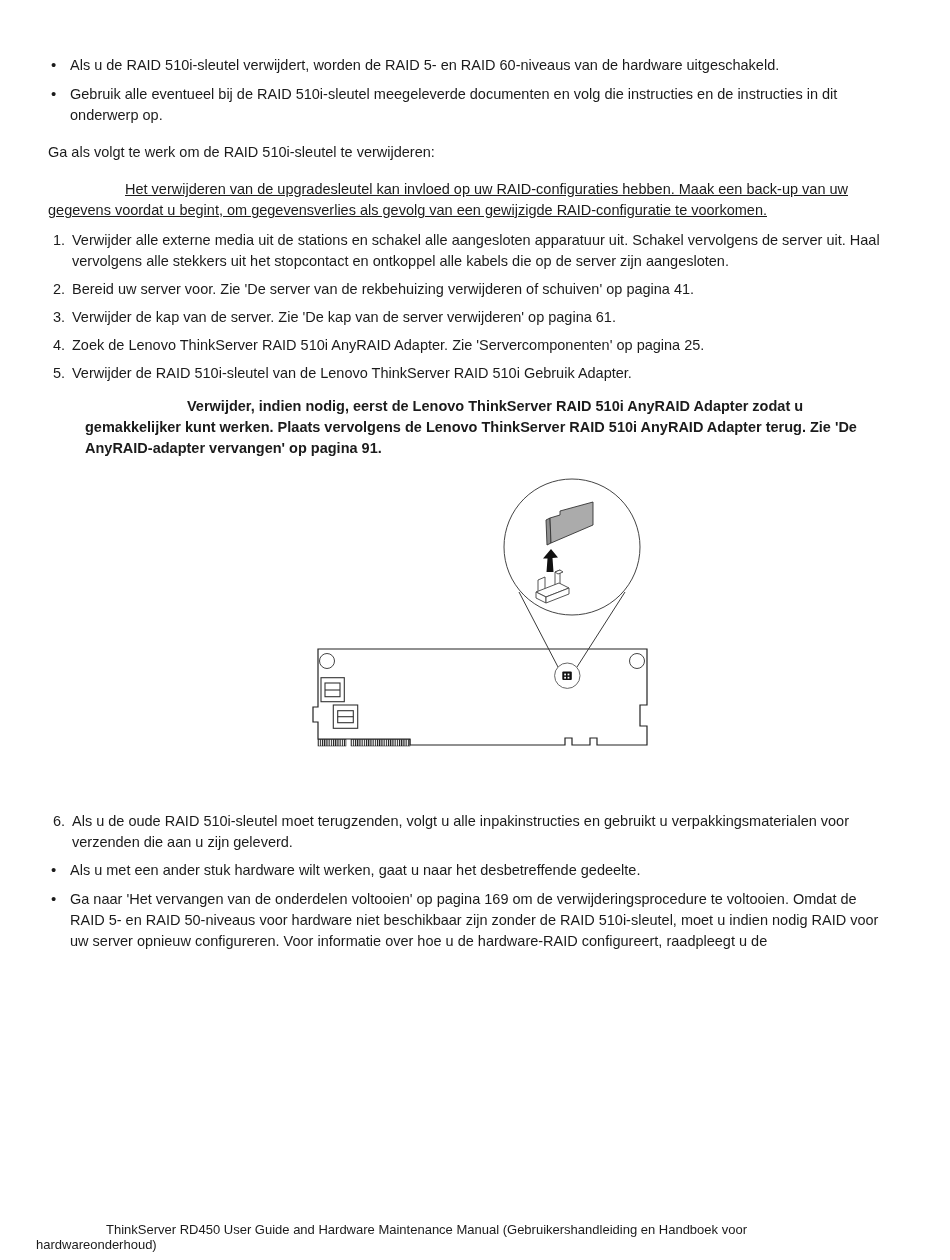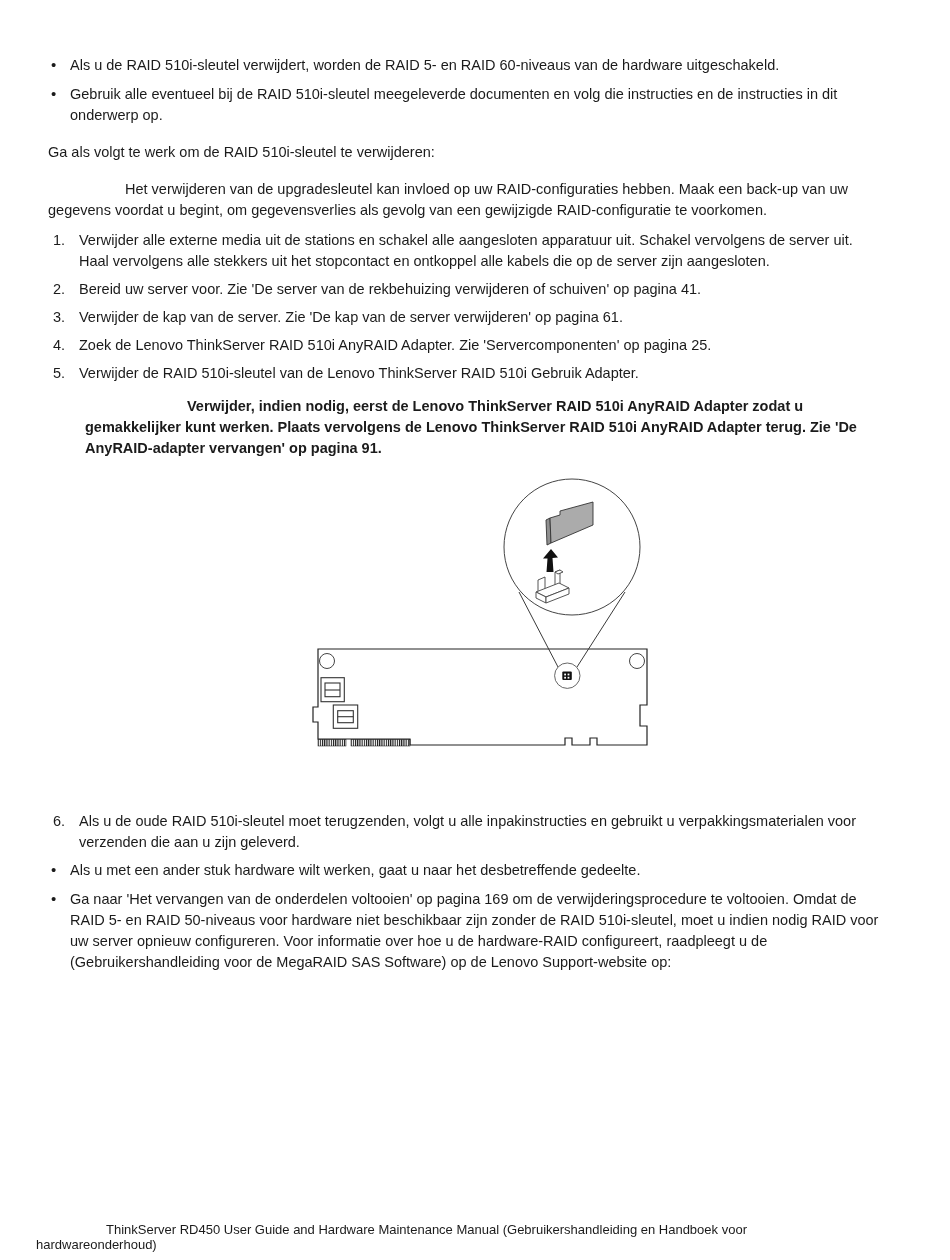--- a/index.html
+++ b/index.html
@@ -11,25 +11,25 @@
     padding:55px 70px 0 48px;
     font-family:"Liberation Sans", sans-serif;
     font-size:14.5px;line-height:21px;
     color:#1b1b1b;
     overflow:hidden;
   }
   ul.blist{list-style:none;margin:0;padding:0;}
   ul.blist>li{position:relative;padding-left:22px;margin-bottom:8px;}
   ul.blist .dot{position:absolute;left:3px;top:-1px;font-size:15px;}
   .intro{margin:16px 0 16px 0;}
-  .attention{margin:0 0 9px 0;text-indent:77px;}
+  .attention{margin:0 0 9px 0;text-indent:77px;text-decoration:underline;}
   .steps{margin-left:5px;}
   .step{display:flex;margin-bottom:7px;}
   .step .num{width:19px;flex:none;}
-  .step .stext{flex:1;margin-left:7px;}
+  .step .stext{flex:1;}
   .note{margin:12px 0 0 37px;text-indent:102px;font-weight:bold;}
   .figurewrap{margin:14px 0 0 252px;width:360px;height:282px;}
   .step6wrap{margin-top:56px;}
   .bottomlist{margin-top:45px;}
   .blk{display:block;}
   a.doclink{color:#3232cd;text-decoration:underline;}
   .footer{
     position:absolute;left:36px;top:1222px;width:760px;
     font-size:13px;line-height:15px;text-indent:70px;color:#1b1b1b;
   }
@@ -147,19 +147,18 @@
   </div>
 
   <ul class="blist bottomlist">
     <li>
       <span class="dot">•</span>
       <span>Als u met een ander stuk hardware wilt werken, gaat u naar het desbetreffende gedeelte.</span>
     </li>
     <li>
       <span class="dot">•</span>
       <span>Ga naar 'Het vervangen van de onderdelen voltooien' op pagina 169 om de verwijderingsprocedure te voltooien. Omdat de RAID 5- en RAID 50-niveaus voor hardware niet beschikbaar zijn zonder de RAID 510i-sleutel, moet u indien nodig RAID voor uw server opnieuw configureren. Voor informatie over hoe u de hardware-RAID configureert, raadpleegt u de</span>
-      <span class="blk">(Gebruikershandleiding voor de MegaRAID SAS Software) op de Lenovo Support-website op:</span>
     </li>
   </ul>
 
   <div class="footer">ThinkServer RD450 User Guide and Hardware Maintenance Manual (Gebruikershandleiding en Handboek voor hardwareonderhoud)</div>
 
 </div>
 
 </body></html>

